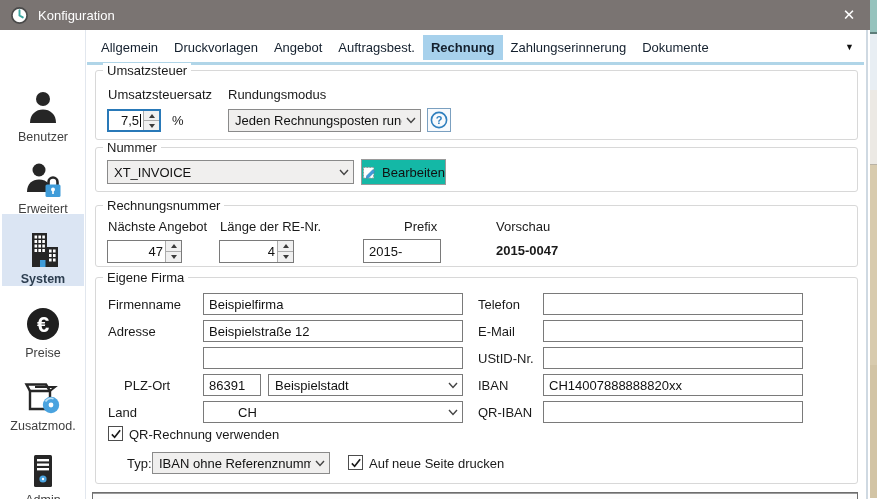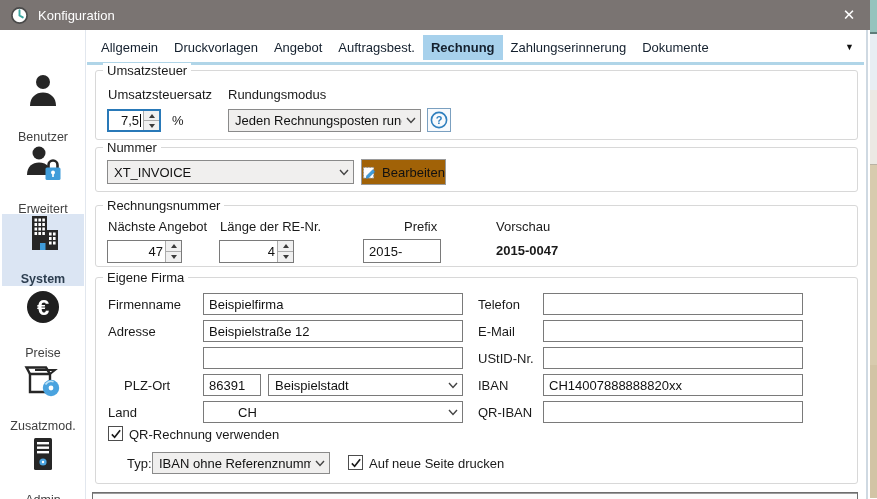--- a/index.html
+++ b/index.html
@@ -21,21 +21,21 @@
   .bg-strip .b1 { height:34px; background:#96c3bd; border-bottom:2px solid #5d7d79; }
   .bg-strip .b2 { height:56px; background:#e8eef3; }
   .bg-strip .b3 { height:75px; background:#ece9e4; border-bottom:1px solid #b9b2a4; }
   .bg-strip .b4 { height:200px; background:#d8cbae; }
   .bg-strip .b5 { height:133px; background:#d2c4a5; }
   .win-right-border { position:absolute; left:866px; top:30px; width:2px; height:469px; background:#cfd9e2; }
   
   .sidebar { position:absolute; left:0; top:30px; width:86px; height:469px;
     background:#fff; border-right:1px solid #e2e7ee; }
   .side-item { position:absolute; left:2px; width:82px; height:72px;
-    display:flex; flex-direction:column; align-items:center; justify-content:space-between; cursor:default; }
+    display:flex; flex-direction:column; align-items:center; justify-content:flex-end; cursor:default; }
   .side-item .lbl { margin-top:3px; font-size:12.5px; color:#404040; }
   .side-item.active { background:#dbe5f3; }
   .side-item.active .lbl { font-weight:bold; color:#2d3e50; }
   .side-item svg { display:block; }
   
   .tabs { position:absolute; left:86px; top:33px; height:29px; display:flex;
     align-items:center; padding-left:7px; }
   .tab { padding:5px 8px; font-size:13px; color:#14202e; white-space:nowrap; cursor:default; }
   .tab.active { background:#a7d1ec; font-weight:bold; }
   .tab-overflow { position:absolute; left:845px; top:42px; width:14px; height:10px;
@@ -63,21 +63,21 @@
   .caret { display:inline-block; width:1px; height:13px; background:#000;
     vertical-align:-2px; margin-left:1px; }
   .spinbtns { width:16px; display:flex; flex-direction:column; border-left:1px solid #ababab; }
   .spinbtn { flex:1; background:#f0f0f0; display:flex; align-items:center;
     justify-content:center; cursor:default; }
   .spinbtn + .spinbtn { border-top:1px solid #ababab; }
   .tri-up { width:0; height:0; border-left:3.5px solid transparent;
     border-right:3.5px solid transparent; border-bottom:4px solid #3a3a3a; }
   .tri-dn { width:0; height:0; border-left:3.5px solid transparent;
     border-right:3.5px solid transparent; border-top:4px solid #3a3a3a; }
-  .btn { position:absolute; border:1px solid #9a9a9a; background:#a16207;
+  .btn { position:absolute; border:1px solid #9a9a9a; background:#14b8a6;
     display:flex; align-items:center; justify-content:center; gap:5px;
     font-size:13px; color:#111; cursor:default; }
   .helpbtn { position:absolute; width:24px; height:24px; border:1px solid #7ba0c0;
     background:#f7fafd; display:flex; align-items:center; justify-content:center; cursor:default; }
   .cb { position:absolute; width:15px; height:15px; border:1px solid #4d4d4d;
     background:#fff; display:flex; align-items:center; justify-content:center; cursor:default; }
   .bold { font-weight:bold; }
   .bottom-panel { position:absolute; left:92px; top:492px; width:766px; height:14px;
     border:1px solid #6e6e6e; background:#fcfcfc; box-shadow:inset 0 1px 0 #9a9a9a; }
 </style>

